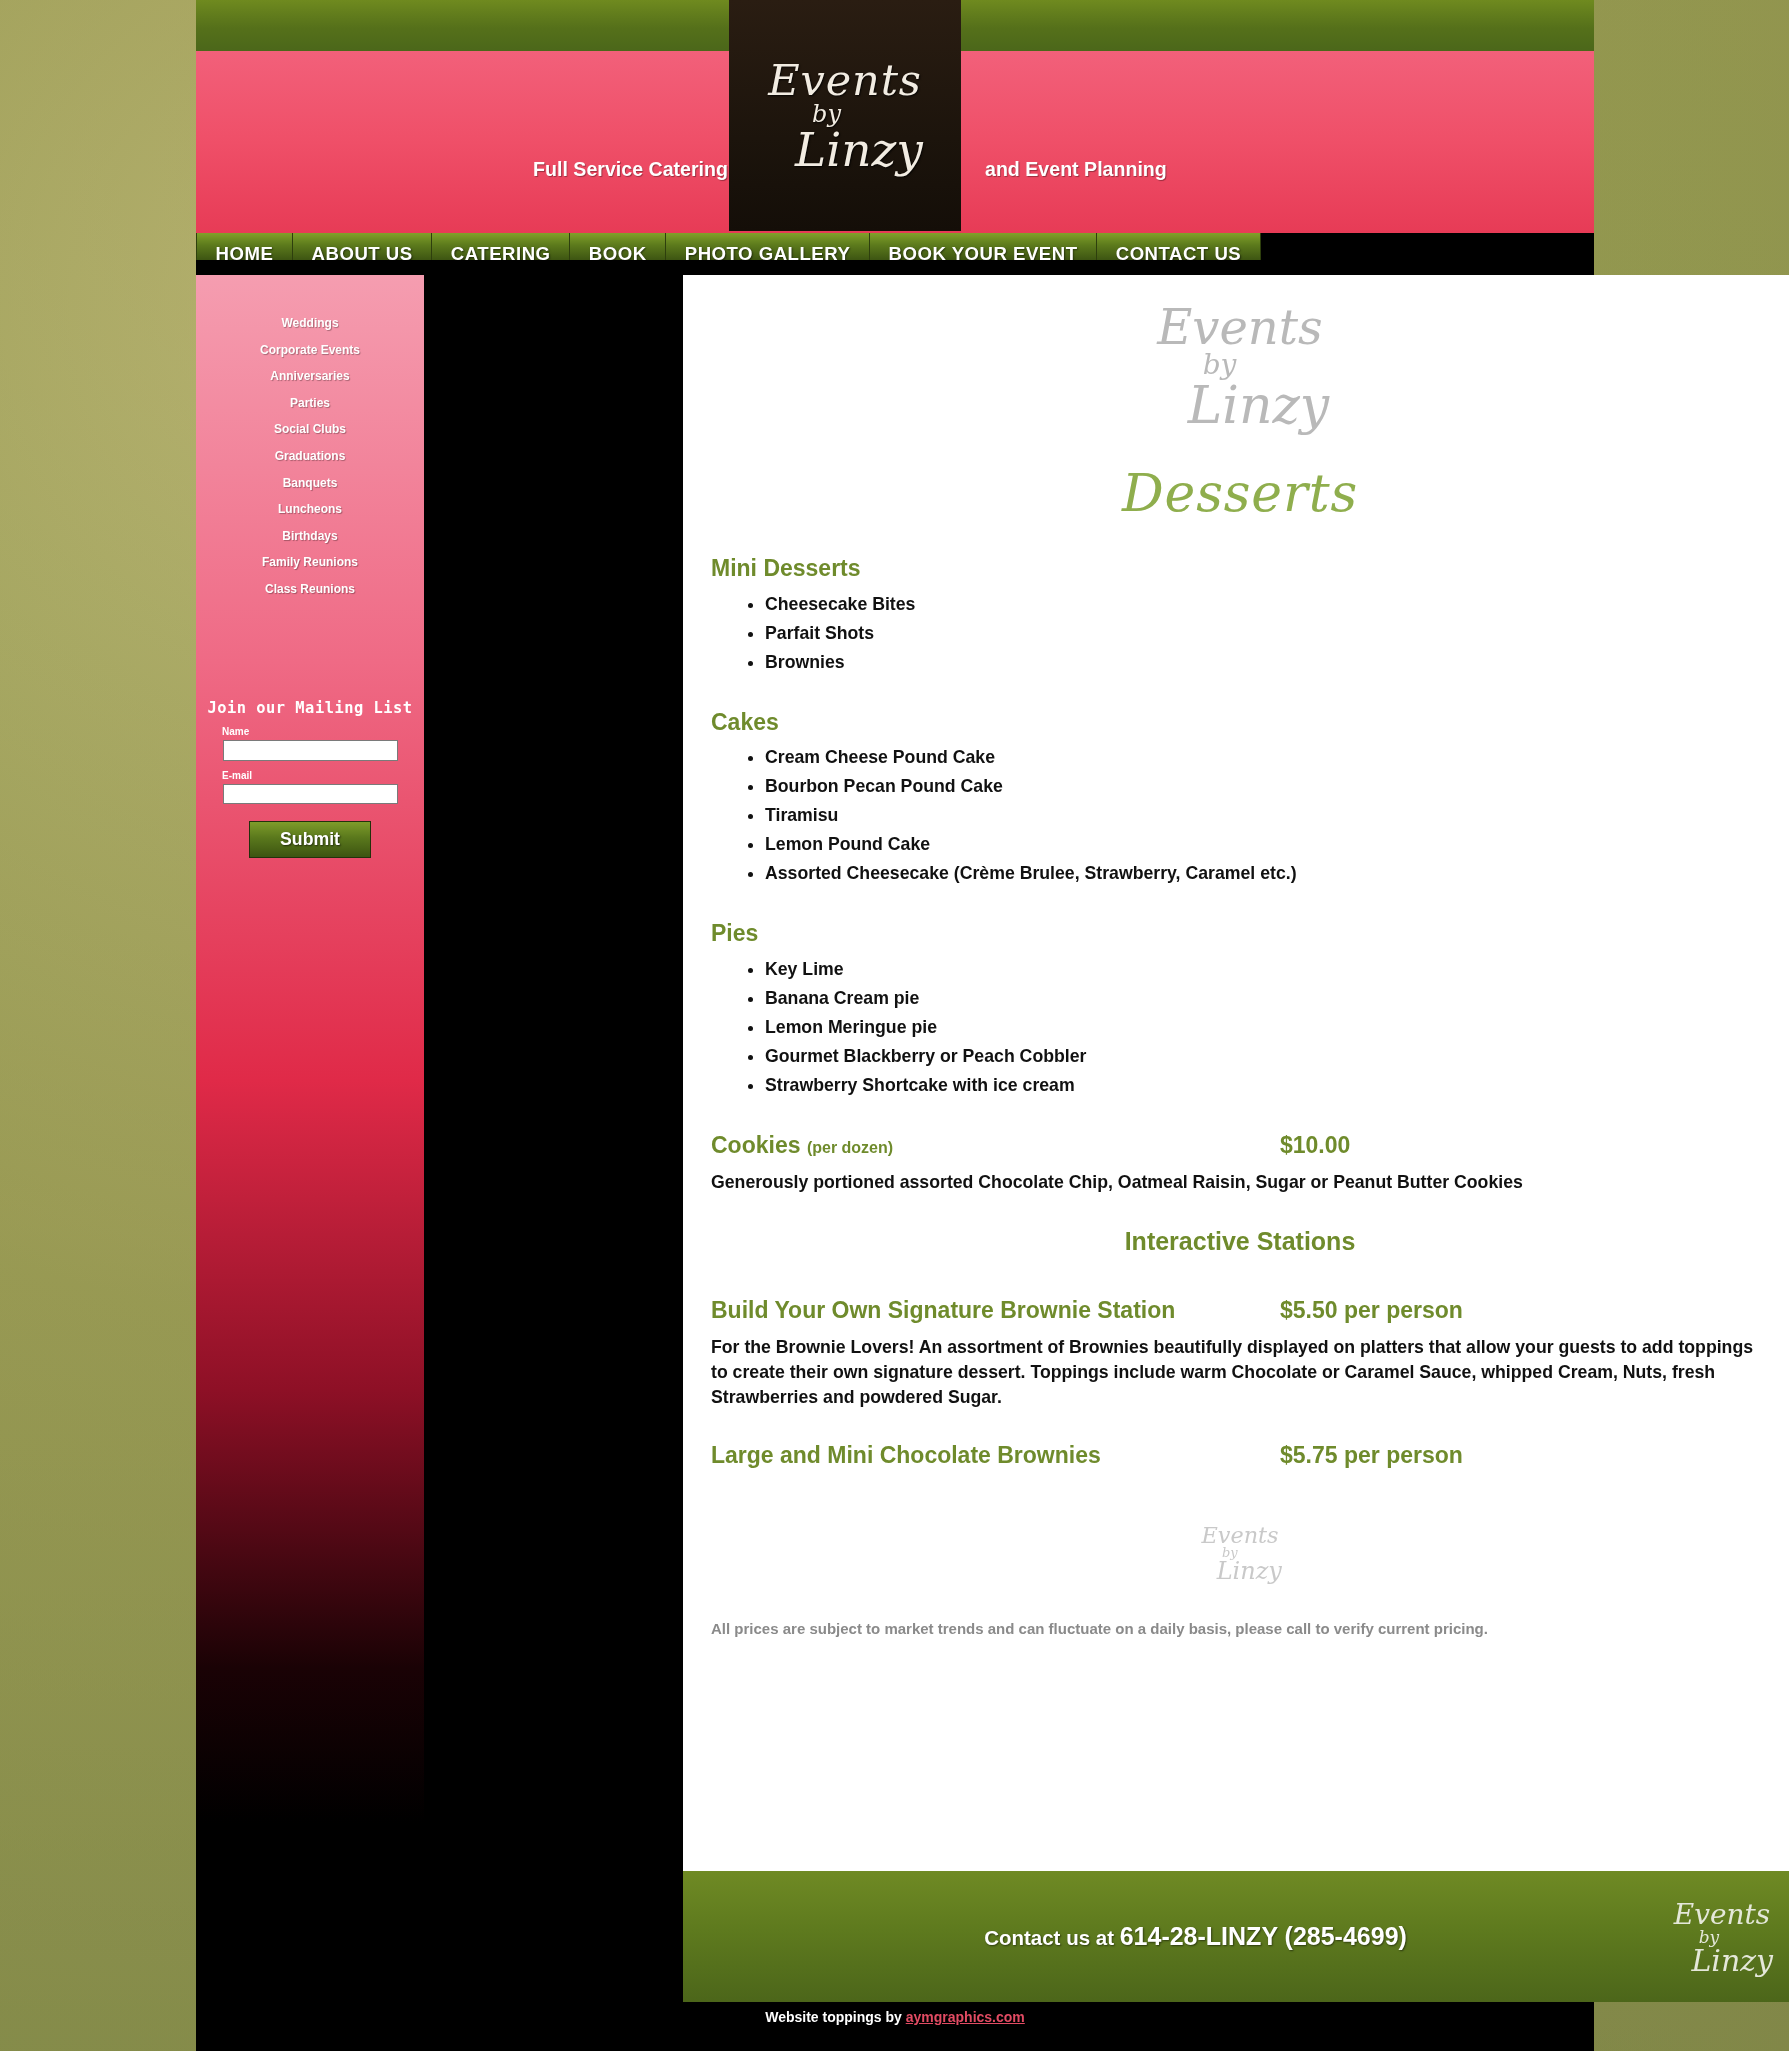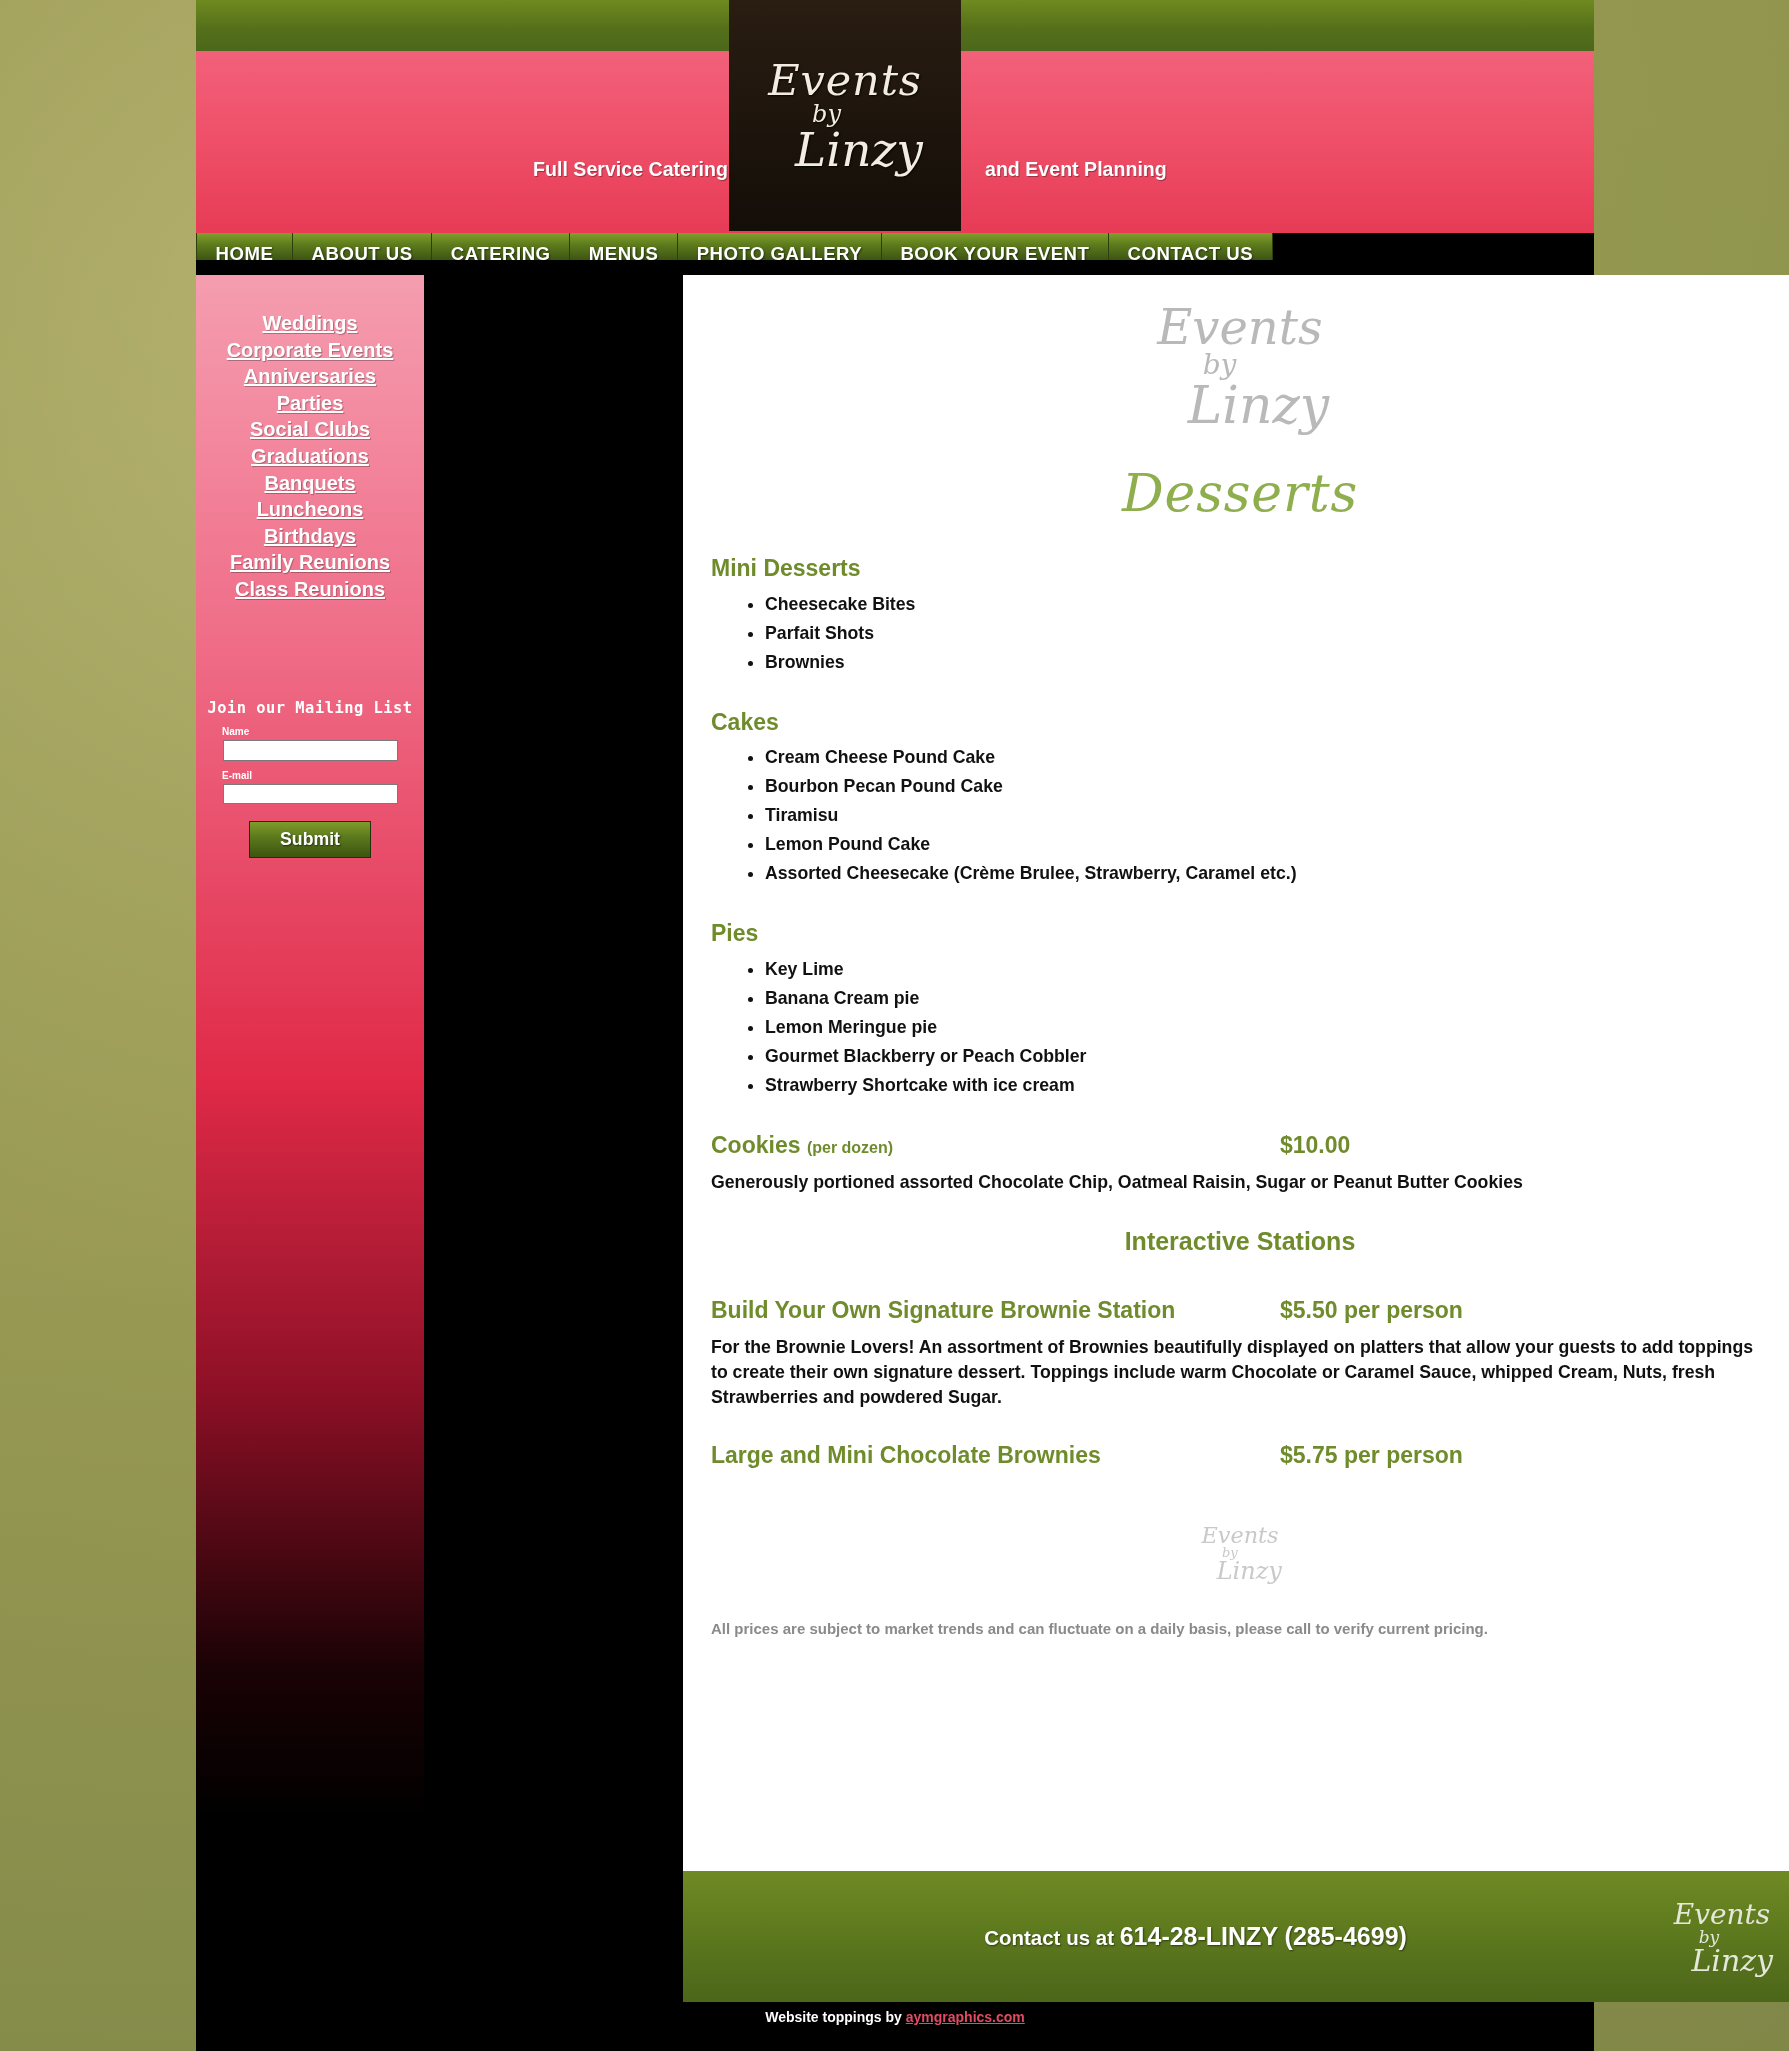--- a/index.html
+++ b/index.html
@@ -101,26 +101,25 @@
     left: 0; top: 275px;
     width: 228px; height: 1548px;
     background: linear-gradient(180deg, #f59db0 0%, #ef6a85 25%, #e02a48 52%, #8e1026 72%, #1a0205 90%, #000 100%);
   }
   .sidebar-links {
     padding-top: 35px;
     text-align: center;
   }
   .sidebar-links .s-item {
     display: block;
-    font-size: 20px;
+    font-size: 12px;
     font-weight: bold;
     color: #ffffff;
     line-height: 26.6px;
     text-shadow: 0.9px 0.9px 0.9px rgba(0,0,0,0.30);
-    text-decoration: underline;
   }
   .mail-block {
     position: absolute;
     left: 0; top: 424px;
     width: 228px;
     text-align: center;
   }
   .mail-title {
     font-family: "DejaVu Sans Mono", monospace;
     font-size: 15.4px;
@@ -317,21 +316,21 @@
       </div>
     </div>
 
     <div class="tagline-left">Full Service Catering</div>
     <div class="tagline-right">and Event Planning</div>
 
     <div class="nav">
       <div class="nav-item">HOME</div>
       <div class="nav-item">ABOUT US</div>
       <div class="nav-item">CATERING</div>
-      <div class="nav-item">MENUS</div>
+      <div class="nav-item">BOOK</div>
       <div class="nav-item">PHOTO GALLERY</div>
       <div class="nav-item">BOOK YOUR EVENT</div>
       <div class="nav-item">CONTACT US</div>
     </div>
 
     <div class="sidebar">
       <div class="sidebar-links">
         <span class="s-item">Weddings</span>
         <span class="s-item">Corporate Events</span>
         <span class="s-item">Anniversaries</span>

